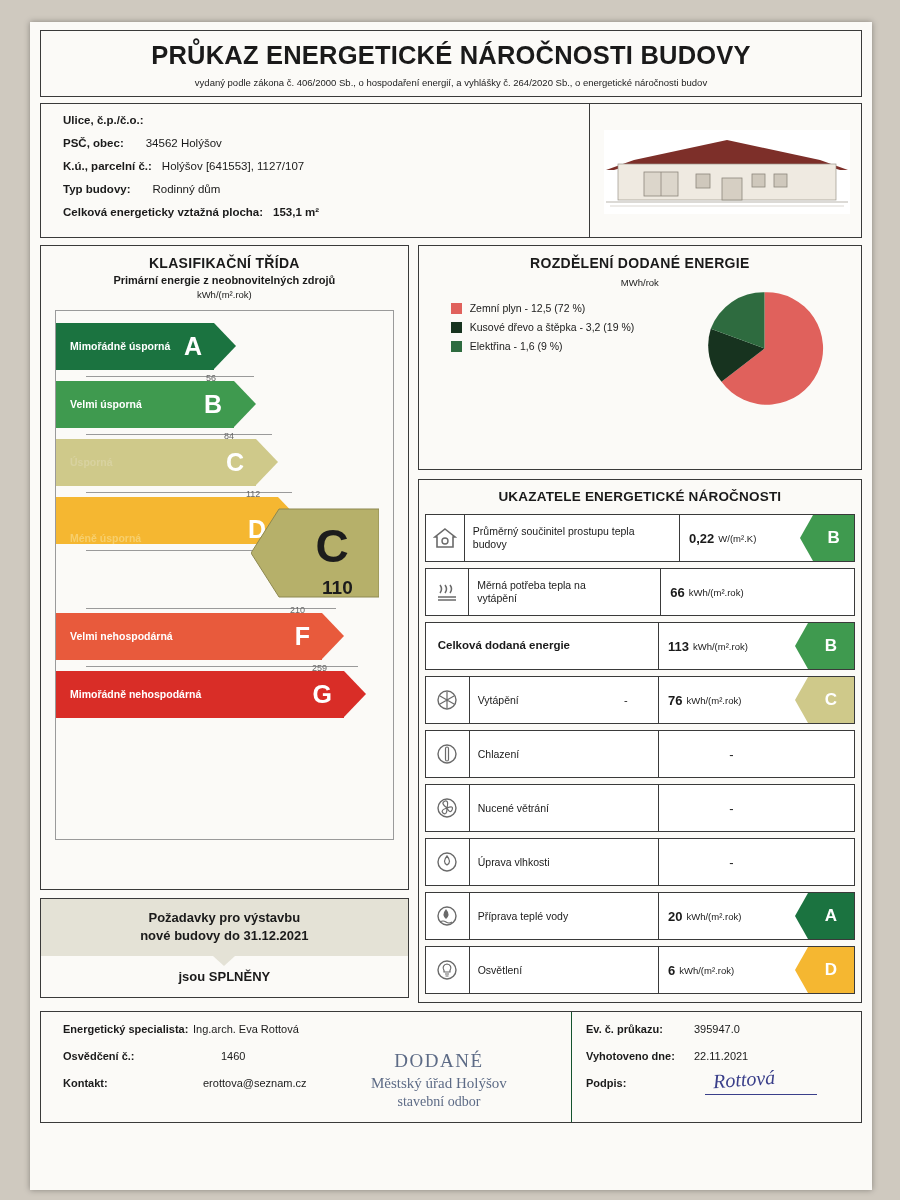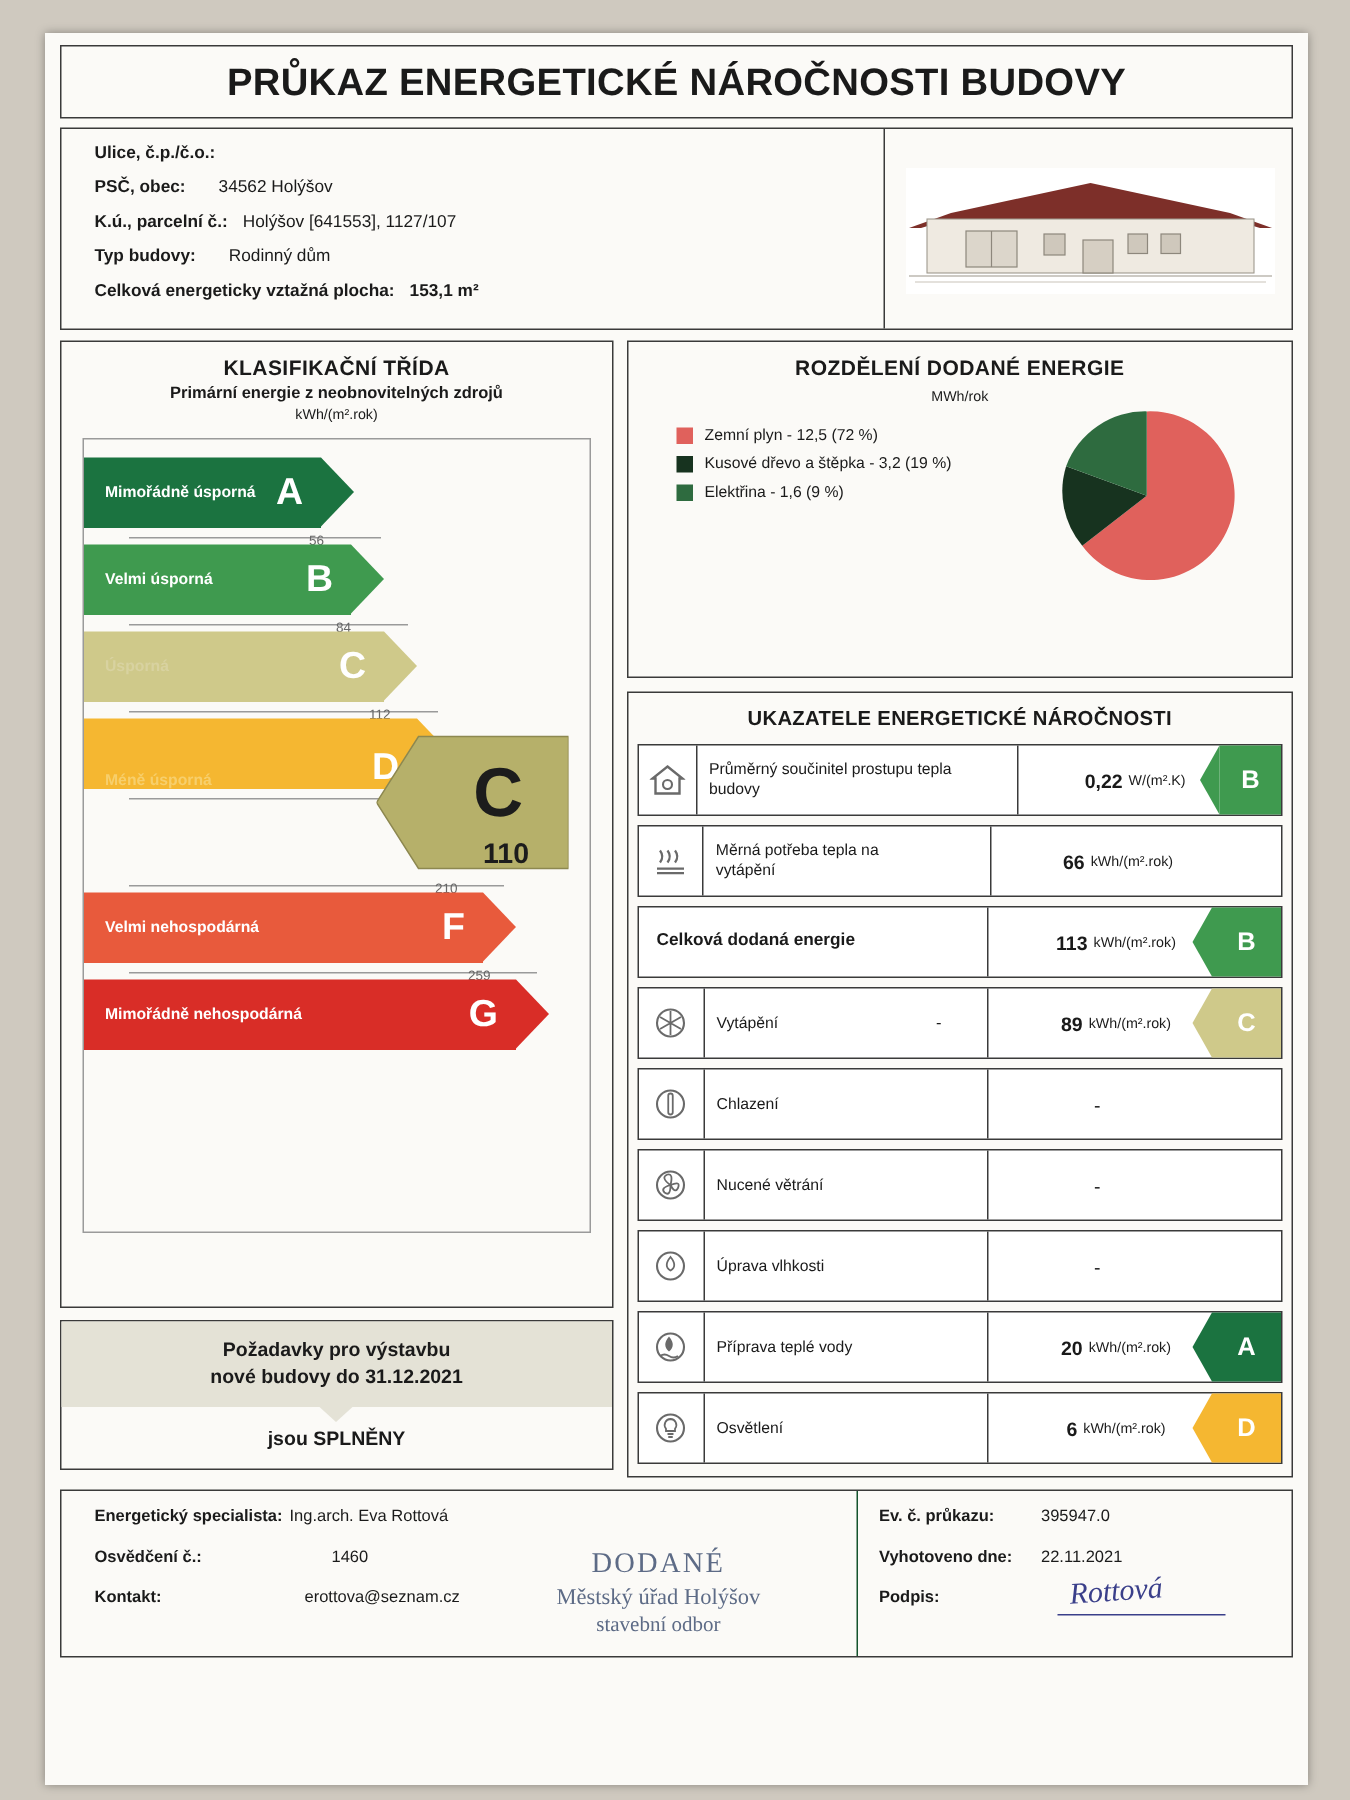--- a/index.html
+++ b/index.html
@@ -101,21 +101,21 @@
   .ind-title { text-align:center; font-weight:bold; font-size:13.5px; letter-spacing:.2px; }
   .ind-list { margin-top:10px; }
   .ind-row {
     display:flex; align-items:stretch; border:1px solid #3a3a3a; margin-bottom:6px; height:48px;
     background:#fff;
   }
   .ind-icon { width:44px; display:flex; align-items:center; justify-content:center; border-right:1px solid #3a3a3a; }
   .ind-name { flex:1 1 auto; display:flex; align-items:center; padding-left:8px; font-size:10.5px; line-height:1.2; }
   .ind-name.bold { font-weight:bold; font-size:11.5px; }
   .ind-dash { width:34px; display:flex; align-items:center; font-size:11px; }
-  .ind-val { width:150px; border-left:1px solid #3a3a3a; display:flex; align-items:center; padding-left:21px;justify-content:center; }
+  .ind-val { width:150px; border-left:1px solid #3a3a3a; display:flex; align-items:center; padding-left:9px; }
   .ind-val .num { font-weight:bold; font-size:13px; margin-right:4px; }
   .ind-val .unit { font-size:9.5px; }
   .ind-grade {
     width:46px; position:relative; display:flex; align-items:center; justify-content:center;
     color:#fff; font-weight:bold; font-size:17px;
   }
   .ind-grade .gtri {
     position:absolute; left:-13px; top:0; width:0; height:0;
     border-top:23.5px solid transparent; border-bottom:23.5px solid transparent;
   }
@@ -143,20 +143,21 @@
   }
   .sigline { position:absolute; left:664px; top:82px; width:112px; height:1px; background:#3a3f8a; }
 </style>
 </head>
 <body>
 
 <div class="page">
 
   <div class="frame hdr">
     <h1>PRŮKAZ ENERGETICKÉ NÁROČNOSTI BUDOVY</h1>
+    <div class="sub">vydaný podle zákona č. 406/2000 Sb., o hospodaření energií, a vyhlášky č. 264/2020 Sb., o energetické náročnosti budov</div>
   </div>
 
   <div class="frame ident">
     <div class="ident-left">
       <div class="row">
         <span class="lbl">Ulice, č.p./č.o.:</span>
         <span class="val"></span>
       </div>
       <div class="row r2">
         <span class="lbl">PSČ, obec:</span>
@@ -381,21 +382,21 @@
           <div class="ind-row">
             <div class="ind-icon">
               <svg width="24" height="22" viewBox="0 0 24 22">
                   <circle cx="12" cy="11" r="9" fill="none" stroke="#6a6a6a" stroke-width="1.4"></circle>
                   <path d="M12 3 v16 M5 7 l14 8 M5 15 l14 -8" stroke="#6a6a6a" stroke-width="1.2"></path>
                 </svg>
             </div>
             <div class="ind-name">Vytápění</div>
             <div class="ind-dash">-</div>
             <div class="ind-val">
-              <span class="num">89</span>
+              <span class="num">76</span>
               <span class="unit">kWh/(m².rok)</span>
             </div>
             <div class="ind-grade" style="background:#cfc98a">
               <span class="gtri" style="border-right:13px solid #cfc98a"></span>
               <span>C</span>
             </div>
           </div>
 
           <div class="ind-row">
             <div class="ind-icon">

